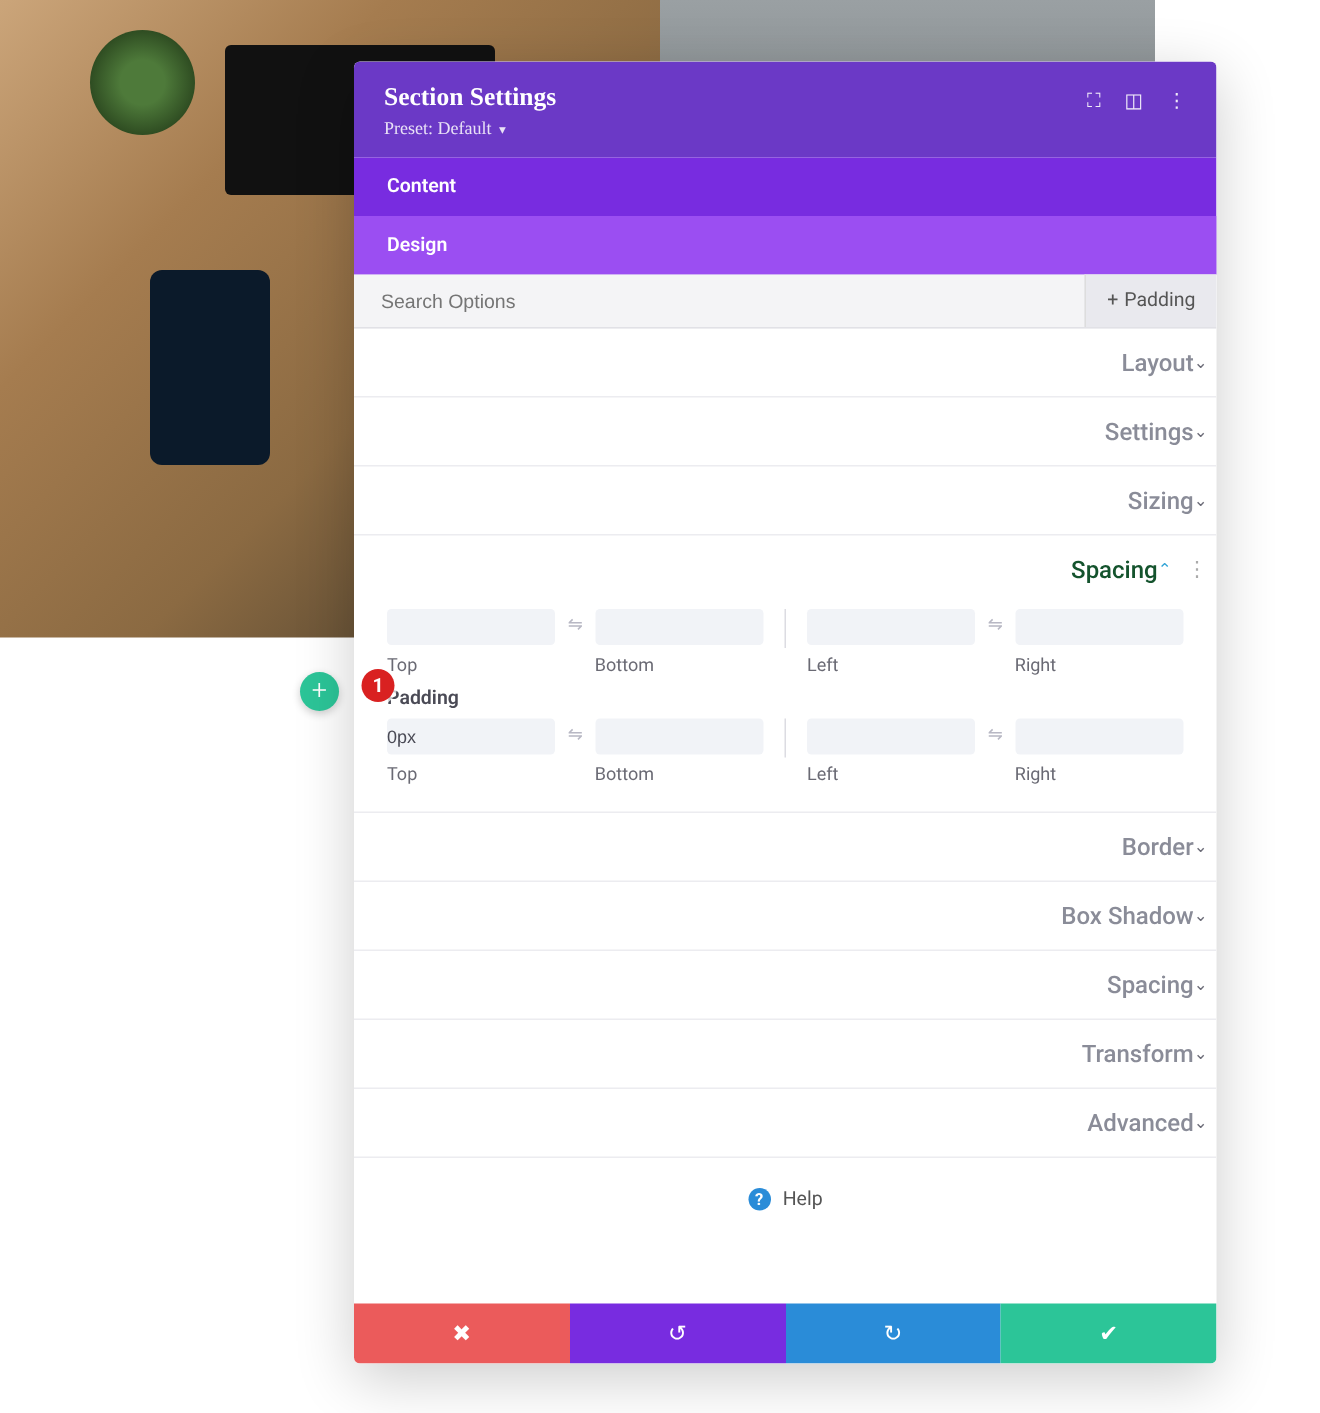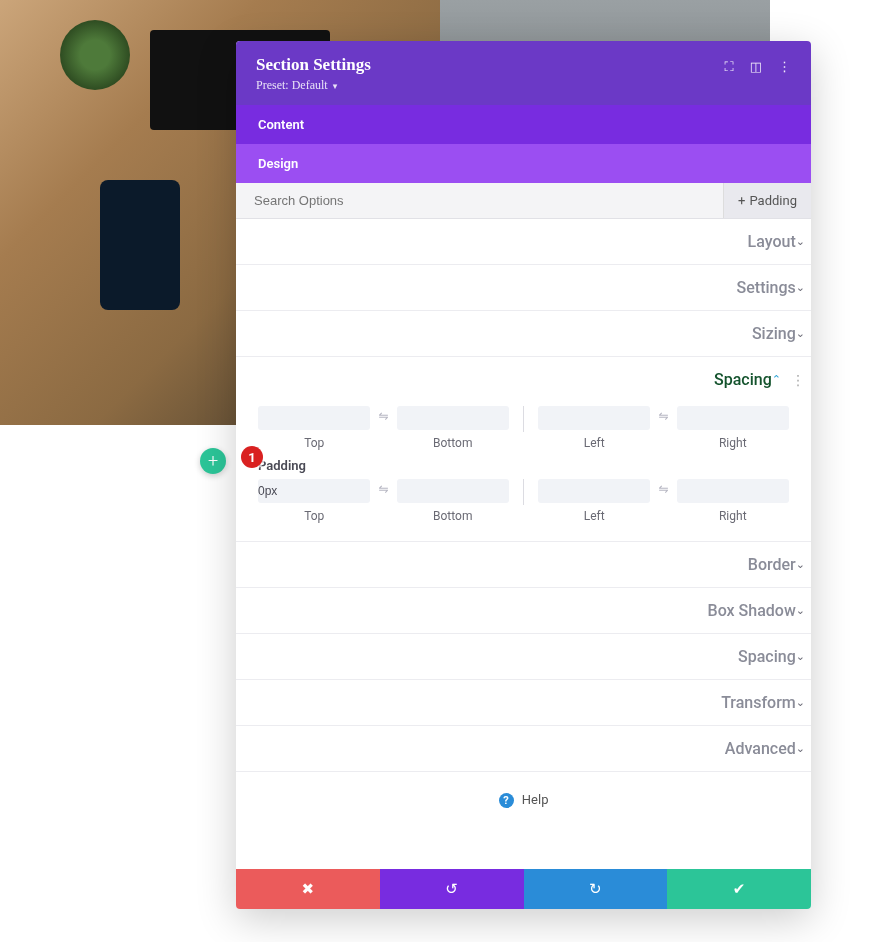--- a/index.html
+++ b/index.html
@@ -176,21 +176,20 @@
   }
   .divider-v {
     width:1px;
     align-self:stretch;
     background:#dcdce2;
     margin:0 4px 18px;
   }
   .pair {
     display:flex;
     flex-direction:column;
-    align-items:center;
     flex:1;
   }
   .spc-input {
     width:100%;
     height:24px;
     background:#f1f3f7;
     border:none;
     border-radius:3px;
     font-size:12px;
     padding:4px 0;

